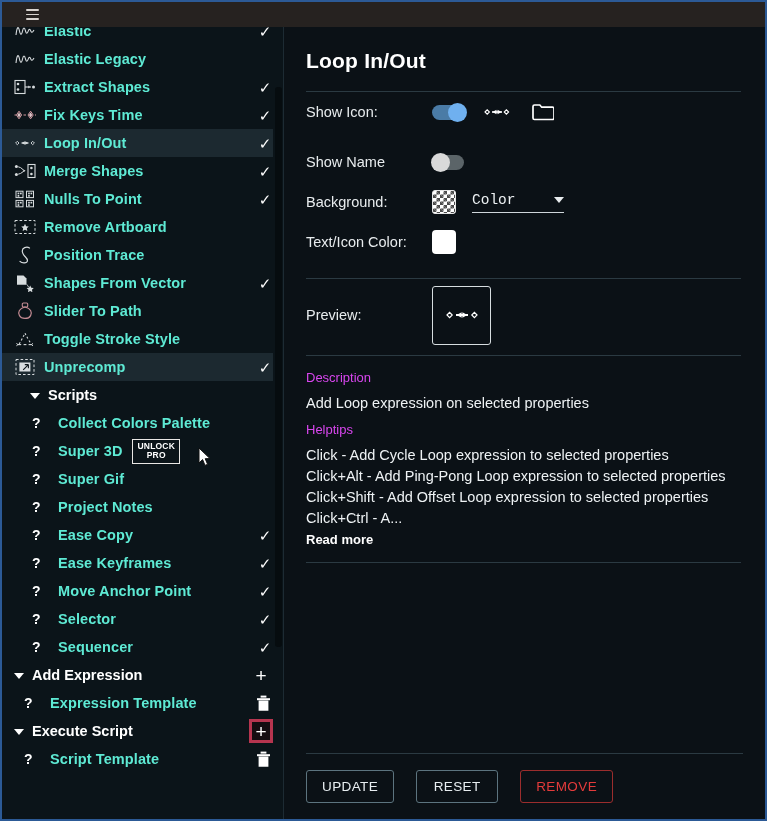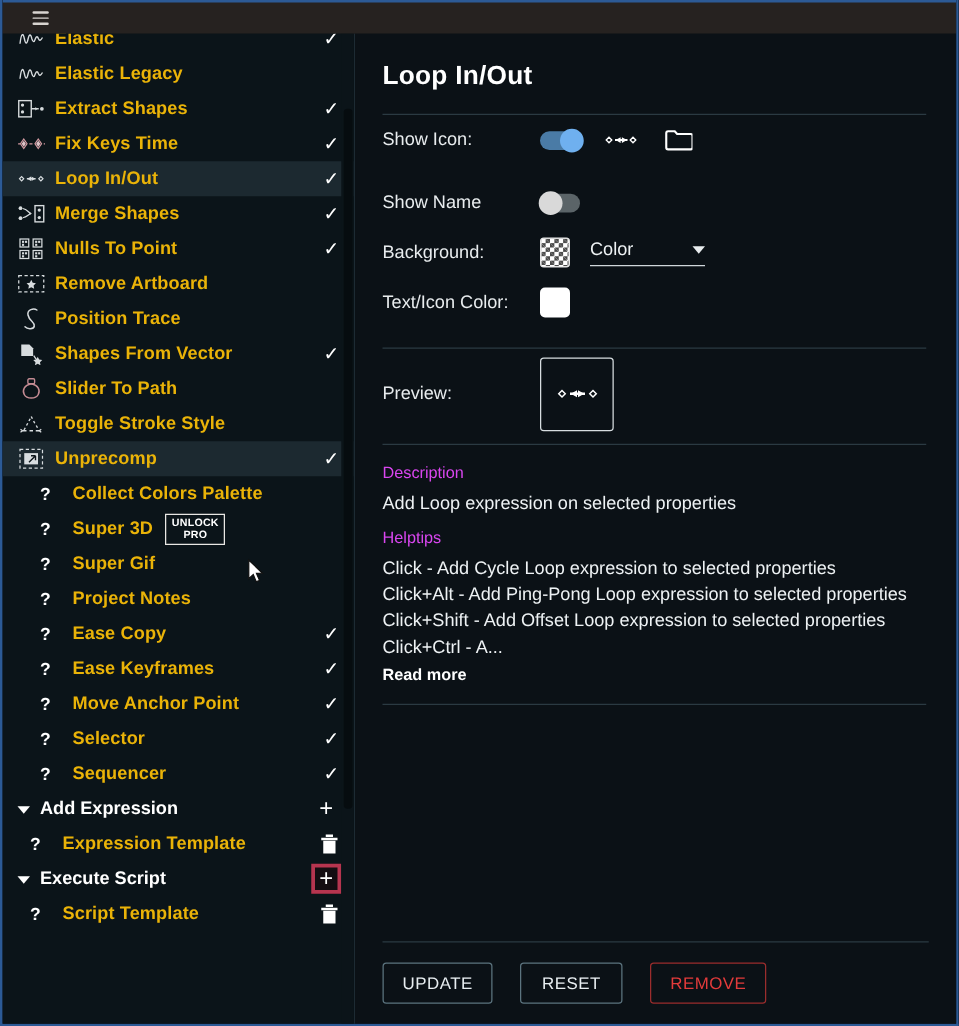--- a/index.html
+++ b/index.html
@@ -73,21 +73,21 @@
   }
   .row.sel { background: #1c2930; }
   .row .ic {
     width: 26px; min-width: 26px; height: 20px;
     display: flex; align-items: center; justify-content: center;
     margin-right: 6px;
     opacity: .92;
   }
   .row .ic svg { display: block; }
   .row .lbl {
-    color: #eab308;
+    color: #5eead4;
     font-size: 14.5px;
     font-weight: 700;
     letter-spacing: .1px;
     white-space: nowrap;
   }
   .row .chk {
     margin-left: auto;
     color: #ffffff;
     font-size: 15px;
     line-height: 1;
@@ -231,21 +231,21 @@
     cursor: pointer;
   }
   .select {
     margin-left: 16px;
     width: 92px;
     border-bottom: 1px solid #cfd6da;
     display: flex; align-items: center;
     padding-bottom: 4px;
     cursor: pointer;
   }
-  .select .sv { color: #eef2f4; font-size: 14.5px; }
+  .select .sv { color: #eef2f4; font-size: 14.5px; font-family: Liberation Mono, monospace; }
   .select .sc {
     margin-left: auto;
     border-left: 5px solid transparent;
     border-right: 5px solid transparent;
     border-top: 6px solid #e8ecee;
   }
   .swatch {
     width: 24px; height: 24px;
     background: #ffffff;
     border-radius: 4px;
@@ -487,20 +487,28 @@
             <span class="ic">
               <svg width="20" height="18" viewBox="0 0 20 18">
                 <rect x="1" y="1.5" width="18" height="15" fill="none" stroke="#e9edef" stroke-width="1" stroke-dasharray="2.6 2"></rect>
                 <rect x="4.4" y="4.5" width="11" height="9" fill="#e9edef"></rect>
                 <path d="M13.4 6.6 l-5.2 5.2 M13.4 6.6 h-3.6 M13.4 6.6 v3.6" stroke="#0b1419" stroke-width="1.1" fill="none"></path>
               </svg>
             </span>
             <span class="lbl">Unprecomp</span>
             <span class="chk">✓</span>
           </div>
+          <div class="grp ind1">
+            <span class="caret">
+              <svg width="12" height="9" viewBox="0 0 12 9">
+                <path d="M1 2 L11 2 L6 8 z" fill="#ffffff"></path>
+              </svg>
+            </span>
+            <span class="glbl">Scripts</span>
+          </div>
           <div class="row lv2">
             <span class="qmark">?</span>
             <span class="lbl">Collect Colors Palette</span>
             <span class="chk off">✓</span>
           </div>
           <div class="row lv2">
             <span class="qmark">?</span>
             <span class="lbl">Super 3D</span>
             <span class="badge">
               <i>UNLOCK</i>

